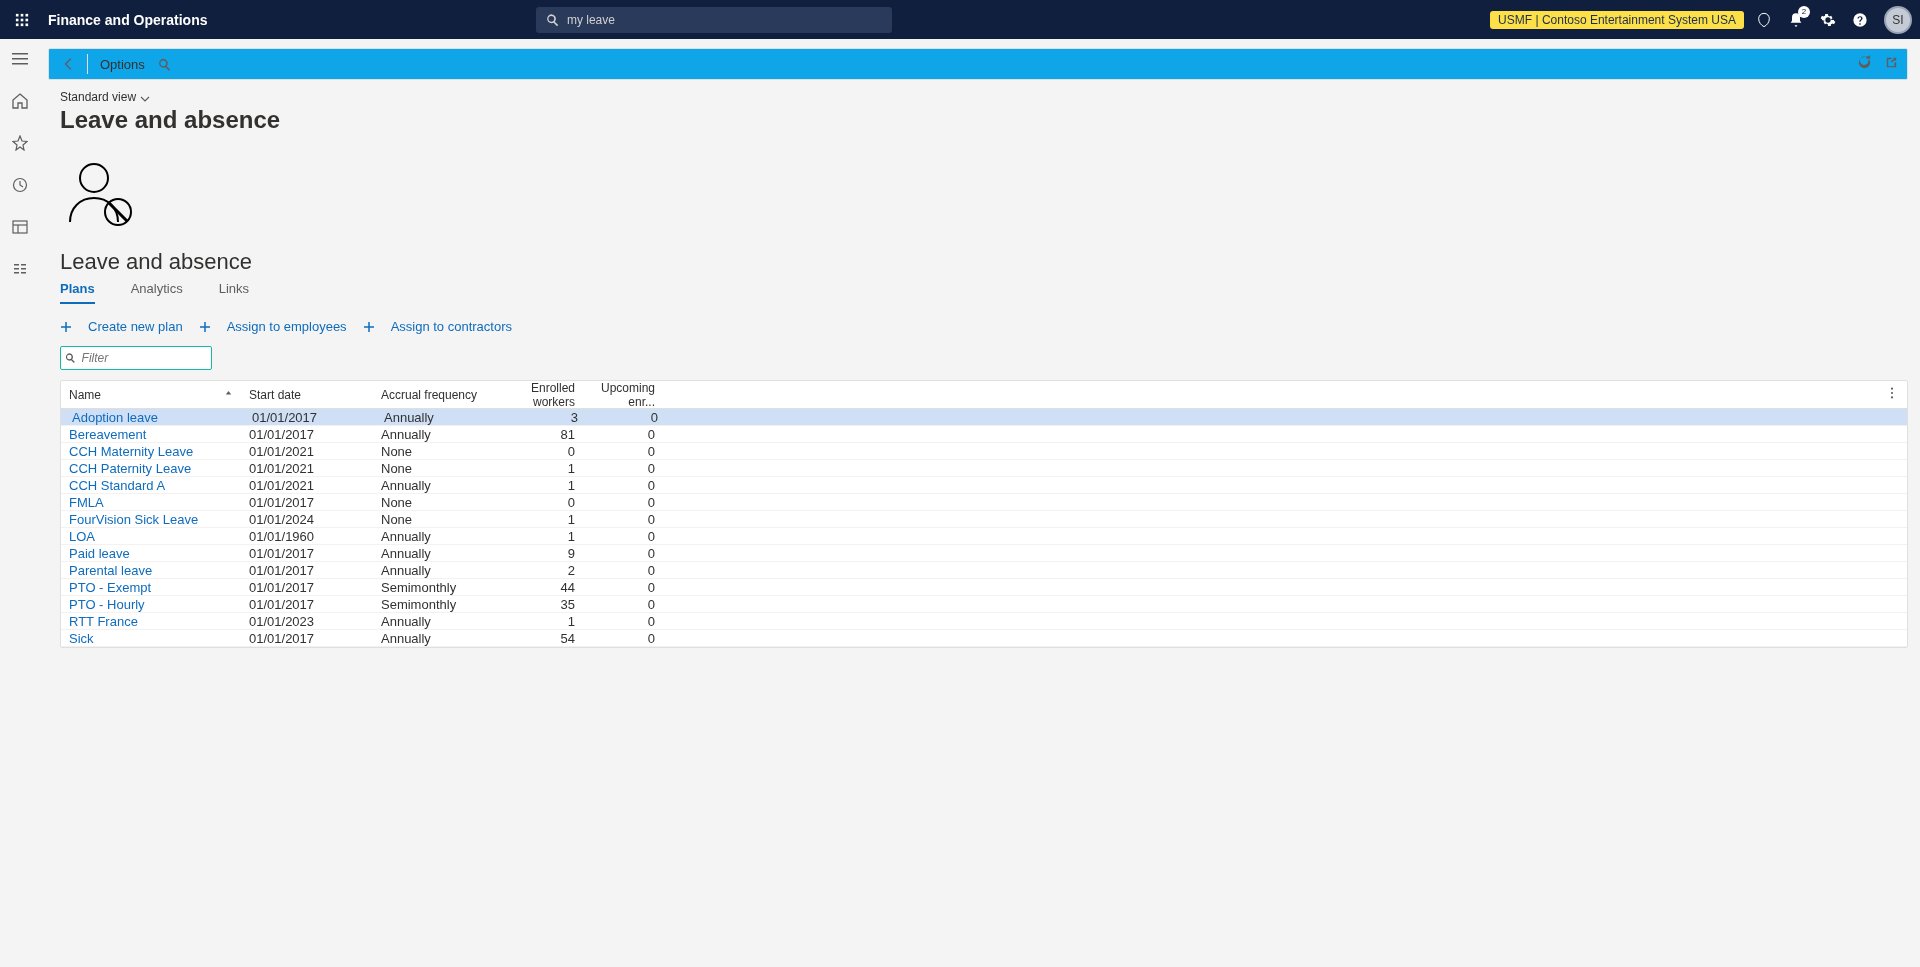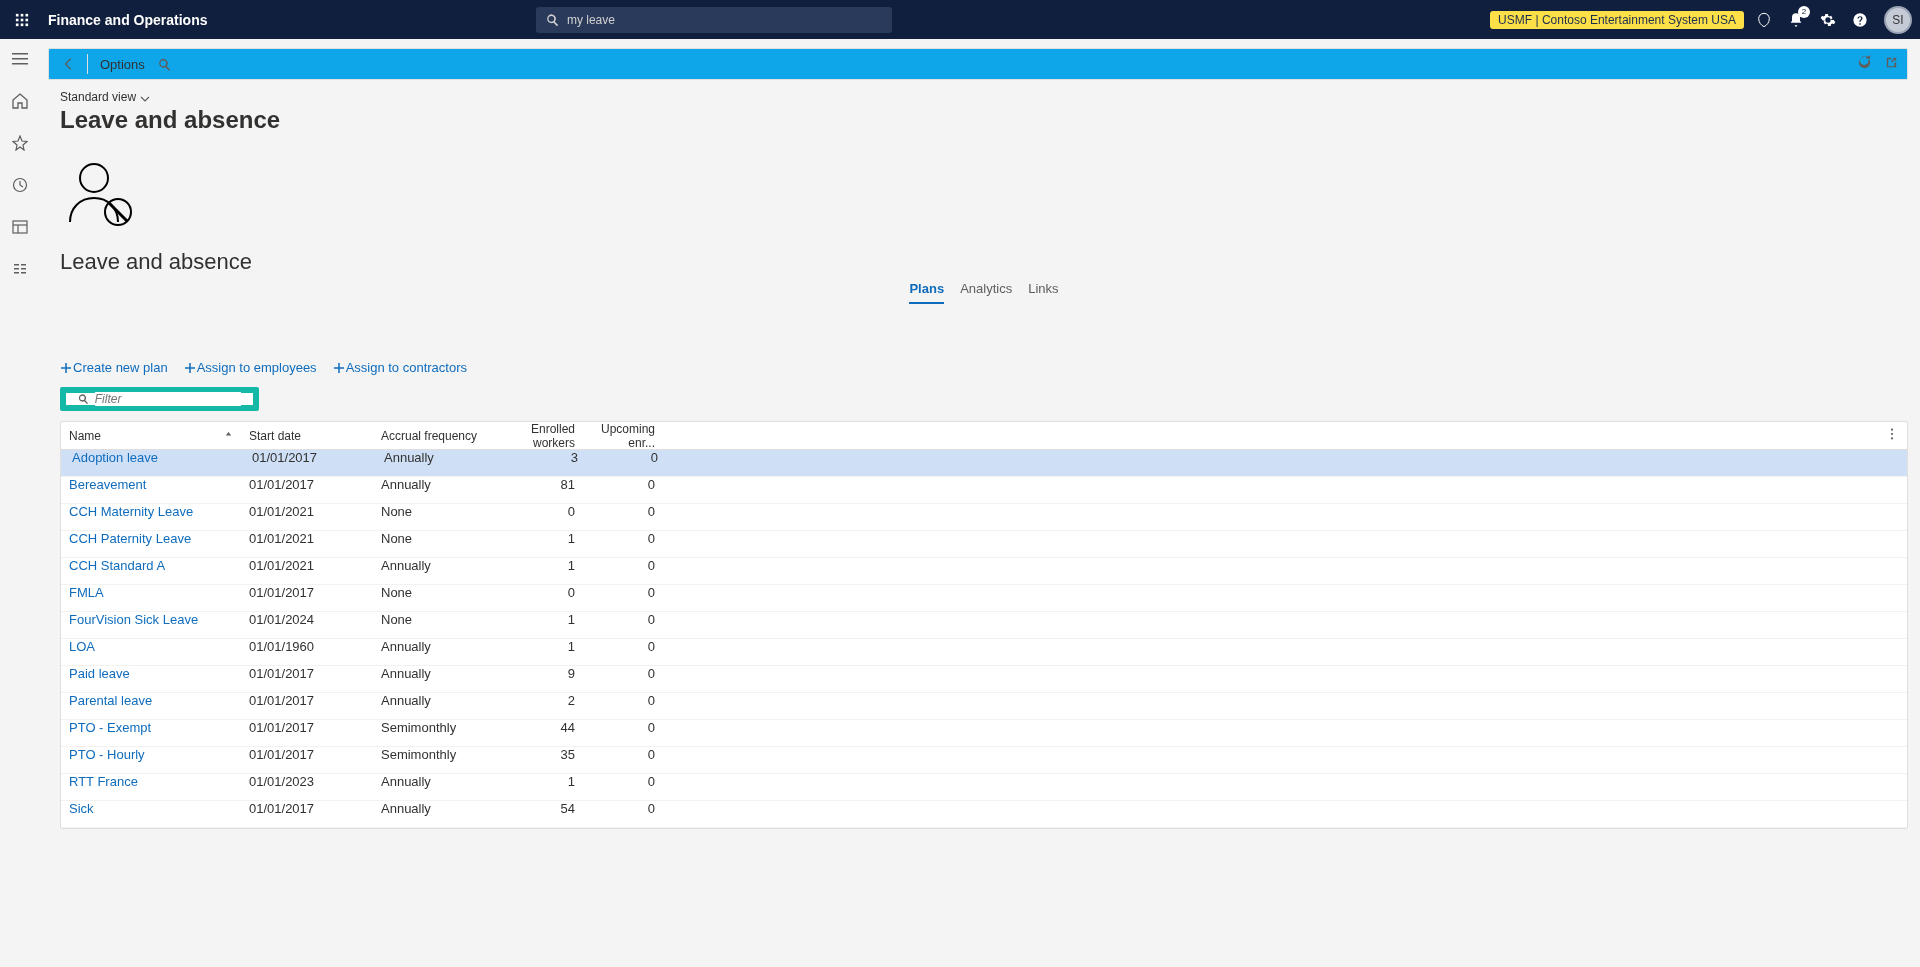--- a/index.html
+++ b/index.html
@@ -39,42 +39,42 @@
 
 .page { position: fixed; left: 48px; top: 82px; right: 0; bottom: 0; padding: 8px 12px 0 12px; overflow-y: auto; }
 .view-selector { font-size: 12px; color: #323130; display: flex; align-items: flex-end; gap: 4px; cursor: pointer; }
 .view-selector svg { width: 10px; height: 10px; fill: #605e5c; }
 .page-title { font-size: 24px; font-weight: 600; margin-top: 2px; }
 
 .leave-icon { margin-top: 22px; }
 .leave-icon svg { stroke: #000; fill: none; stroke-width: 2; }
 
 .section-title { font-size: 22px; color: #323130; margin-top: 18px; }
-.tabs { display: flex; gap: 16px; margin-top: 6px; border-bottom: 1px solid transparent; justify-content: center; }
+.tabs { display: flex; gap: 36px; margin-top: 6px; border-bottom: 1px solid transparent; }
 .tab { font-size: 13px; color: #605e5c; padding-bottom: 6px; cursor: pointer; border-bottom: 2px solid transparent; }
 .tab.active { color: #0f6cbd; border-bottom-color: #0f6cbd; font-weight: 600; }
 
 .action-bar { display: flex; gap: 16px; margin-top: 14px; }
-.action-btn { color: #0f6cbd; font-size: 13px; display: flex; align-items: center; gap: 1px; cursor: pointer; margin-top: 41px; }
+.action-btn { color: #0f6cbd; font-size: 13px; display: flex; align-items: center; gap: 16px; cursor: pointer; }
 .action-btn svg { width: 12px; height: 12px; stroke: #0f6cbd; fill: none; stroke-width: 1.5; }
 
-.filter-box { margin-top: 12px; width: 199px; height: 24px; border: 6px solid #14b8a6; border-radius: 2px; display: flex; align-items: center; padding: 0 12px; background: #fff; }
+.filter-box { margin-top: 12px; width: 152px; height: 24px; border: 1px solid #14b8a6; border-radius: 2px; display: flex; align-items: center; padding: 0 4px; background: #fff; }
 .filter-box svg { width: 12px; height: 12px; fill: #605e5c; }
 .filter-box input { border: none; outline: none; width: 100%; margin-left: 6px; font-size: 12px; font-style: italic; color: #888; }
 
 
 .grid-container { margin-top: 10px; background: #fff; border: 1px solid #e1dfdd; border-radius: 2px; }
 .grid-header { display: flex; height: 28px; align-items: center; border-bottom: 1px solid #e1dfdd; position: relative; }
 .grid-header .col { font-size: 12px; color: #323130; padding: 0 8px; display: flex; align-items: flex-start; gap: 12px; }
 .grid-header .sort-ico svg { width: 9px; height: 9px; fill: #605e5c; }
 .grid-header .more { position: absolute; right: 8px; cursor: pointer; }
 .grid-header .more svg { width: 14px; height: 14px; fill: #605e5c; }
 
 .grid-body { max-height: 520px; overflow-y: auto; }
-.grid-row { display: flex; height: 27px; align-items: flex-start; border-bottom: 1px solid #f3f2f1; }
+.grid-row { display: flex; height: 17px; align-items: flex-end; border-bottom: 1px solid #f3f2f1; }
 .grid-row.selected { background: #cfe0f6; border-left: 3px solid #0f6cbd; margin-left: -3px; padding-left: 3px; }
 .grid-row .col { font-size: 13px; padding: 0 8px; overflow: hidden; text-overflow: ellipsis; white-space: nowrap; }
 .col-name { width: 180px; color: #0f6cbd; cursor: pointer; }
 .col-start { width: 132px; }
 .col-acc { width: 130px; }
 .col-enr { width: 80px; text-align: right; }
 .col-upc { width: 80px; text-align: right; }
 </style>
 </head>
 <body>

